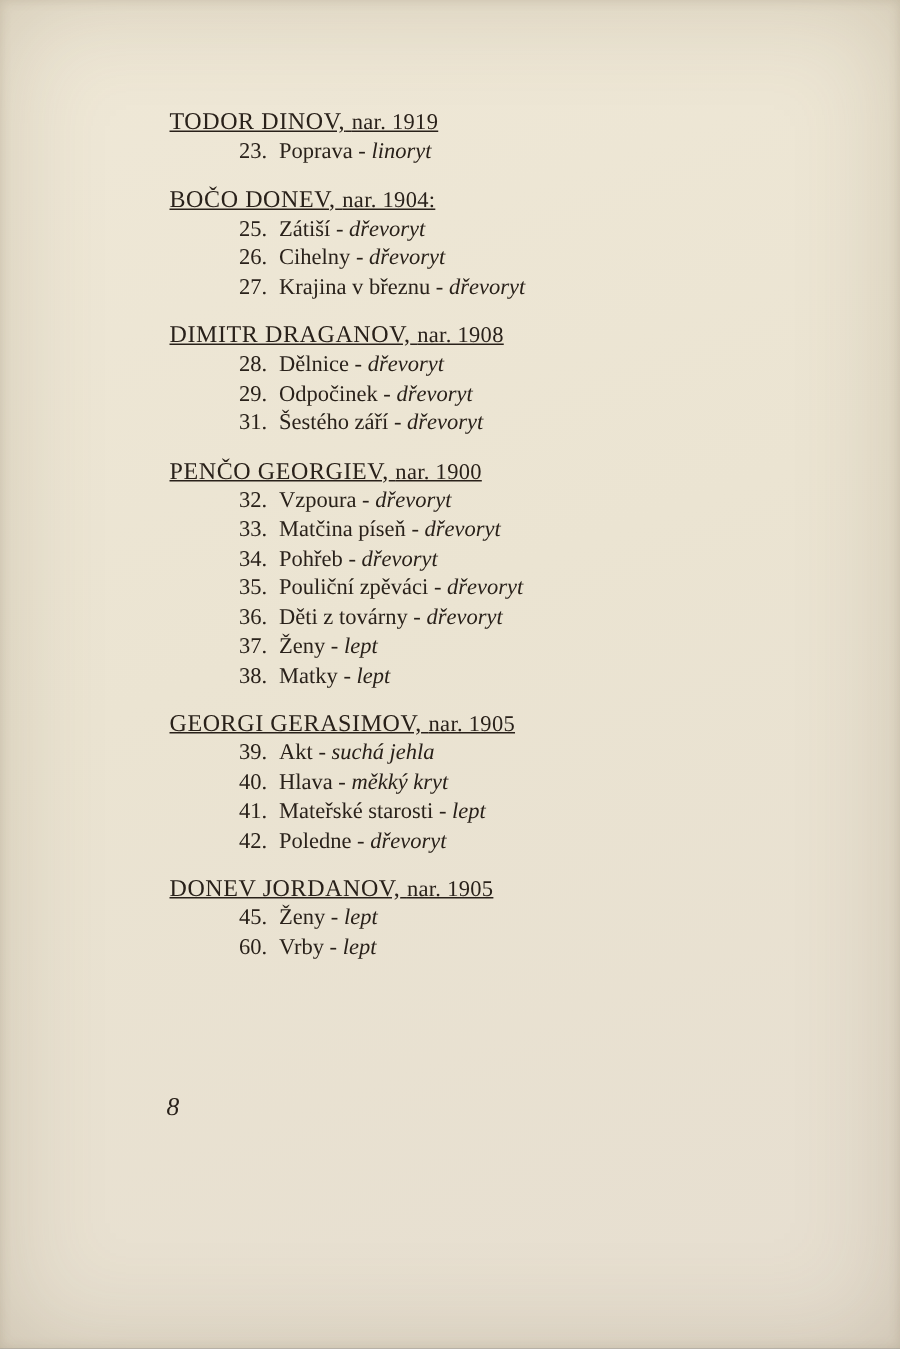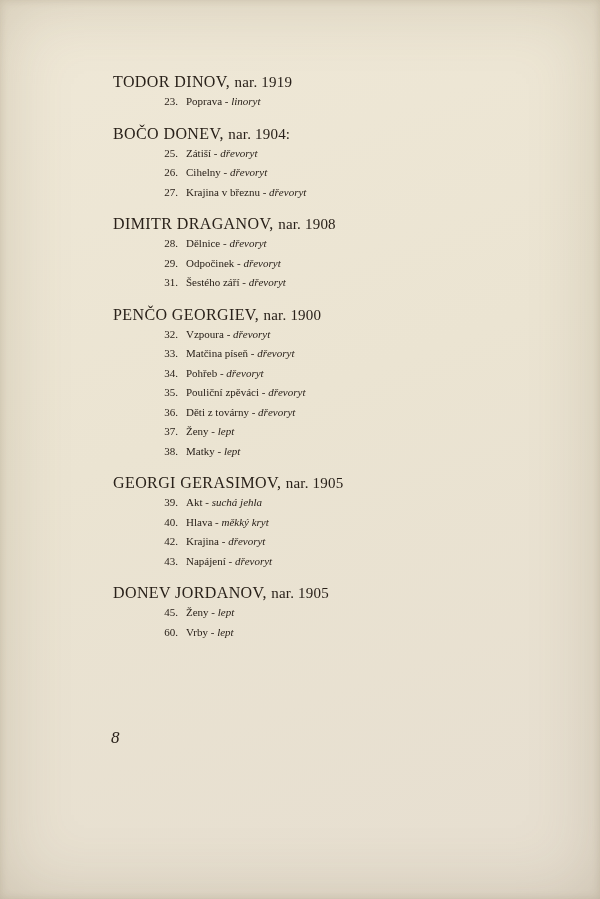--- a/index.html
+++ b/index.html
@@ -18,25 +18,26 @@
     padding: 72px 60px 0 113px;
   }
   .catalog { }
   .section { margin-top: 12px; }
   .section:first-child { margin-top: 0; }
   .heading {
     font-size: 16px;
     line-height: 20px;
     letter-spacing: 0.4px;
     white-space: nowrap;
+    text-decoration: underline;
   }
   .artist-name { font-weight: 400; }
   .artist-born { font-size: 15px; letter-spacing: 0.2px; }
   .work {
-    font-size: 11px;
+    font-size: 15px;
     line-height: 19.5px;
     padding-left: 40px;
     white-space: nowrap;
   }
   .num {
     display: inline-block;
     width: 25px;
     text-align: right;
     margin-right: 8px;
   }
@@ -77,22 +78,22 @@
         <div class="work"><span class="num">34.</span><span class="title">Pohřeb</span><span class="sep"> - </span><span class="technique">dřevoryt</span></div>
         <div class="work"><span class="num">35.</span><span class="title">Pouliční zpěváci</span><span class="sep"> - </span><span class="technique">dřevoryt</span></div>
         <div class="work"><span class="num">36.</span><span class="title">Děti z továrny</span><span class="sep"> - </span><span class="technique">dřevoryt</span></div>
         <div class="work"><span class="num">37.</span><span class="title">Ženy</span><span class="sep"> - </span><span class="technique">lept</span></div>
         <div class="work"><span class="num">38.</span><span class="title">Matky</span><span class="sep"> - </span><span class="technique">lept</span></div>
       </section>
       <section class="section">
         <div class="heading"><span class="artist-name">GEORGI GERASIMOV,</span> <span class="artist-born">nar. 1905</span></div>
         <div class="work"><span class="num">39.</span><span class="title">Akt</span><span class="sep"> - </span><span class="technique">suchá jehla</span></div>
         <div class="work"><span class="num">40.</span><span class="title">Hlava</span><span class="sep"> - </span><span class="technique">měkký kryt</span></div>
-        <div class="work"><span class="num">42.</span><span class="title">Krajina</span><span class="sep"> - </span><span class="technique">dřevoryt</span></div>
-        <div class="work"><span class="num">43.</span><span class="title">Napájení</span><span class="sep"> - </span><span class="technique">dřevoryt</span></div>
+        <div class="work"><span class="num">41.</span><span class="title">Mateřské starosti</span><span class="sep"> - </span><span class="technique">lept</span></div>
+        <div class="work"><span class="num">42.</span><span class="title">Poledne</span><span class="sep"> - </span><span class="technique">dřevoryt</span></div>
       </section>
       <section class="section">
         <div class="heading"><span class="artist-name">DONEV JORDANOV,</span> <span class="artist-born">nar. 1905</span></div>
         <div class="work"><span class="num">45.</span><span class="title">Ženy</span><span class="sep"> - </span><span class="technique">lept</span></div>
         <div class="work"><span class="num">60.</span><span class="title">Vrby</span><span class="sep"> - </span><span class="technique">lept</span></div>
       </section>
     </div>
   <div class="page-number">8</div>
 </div>
 

